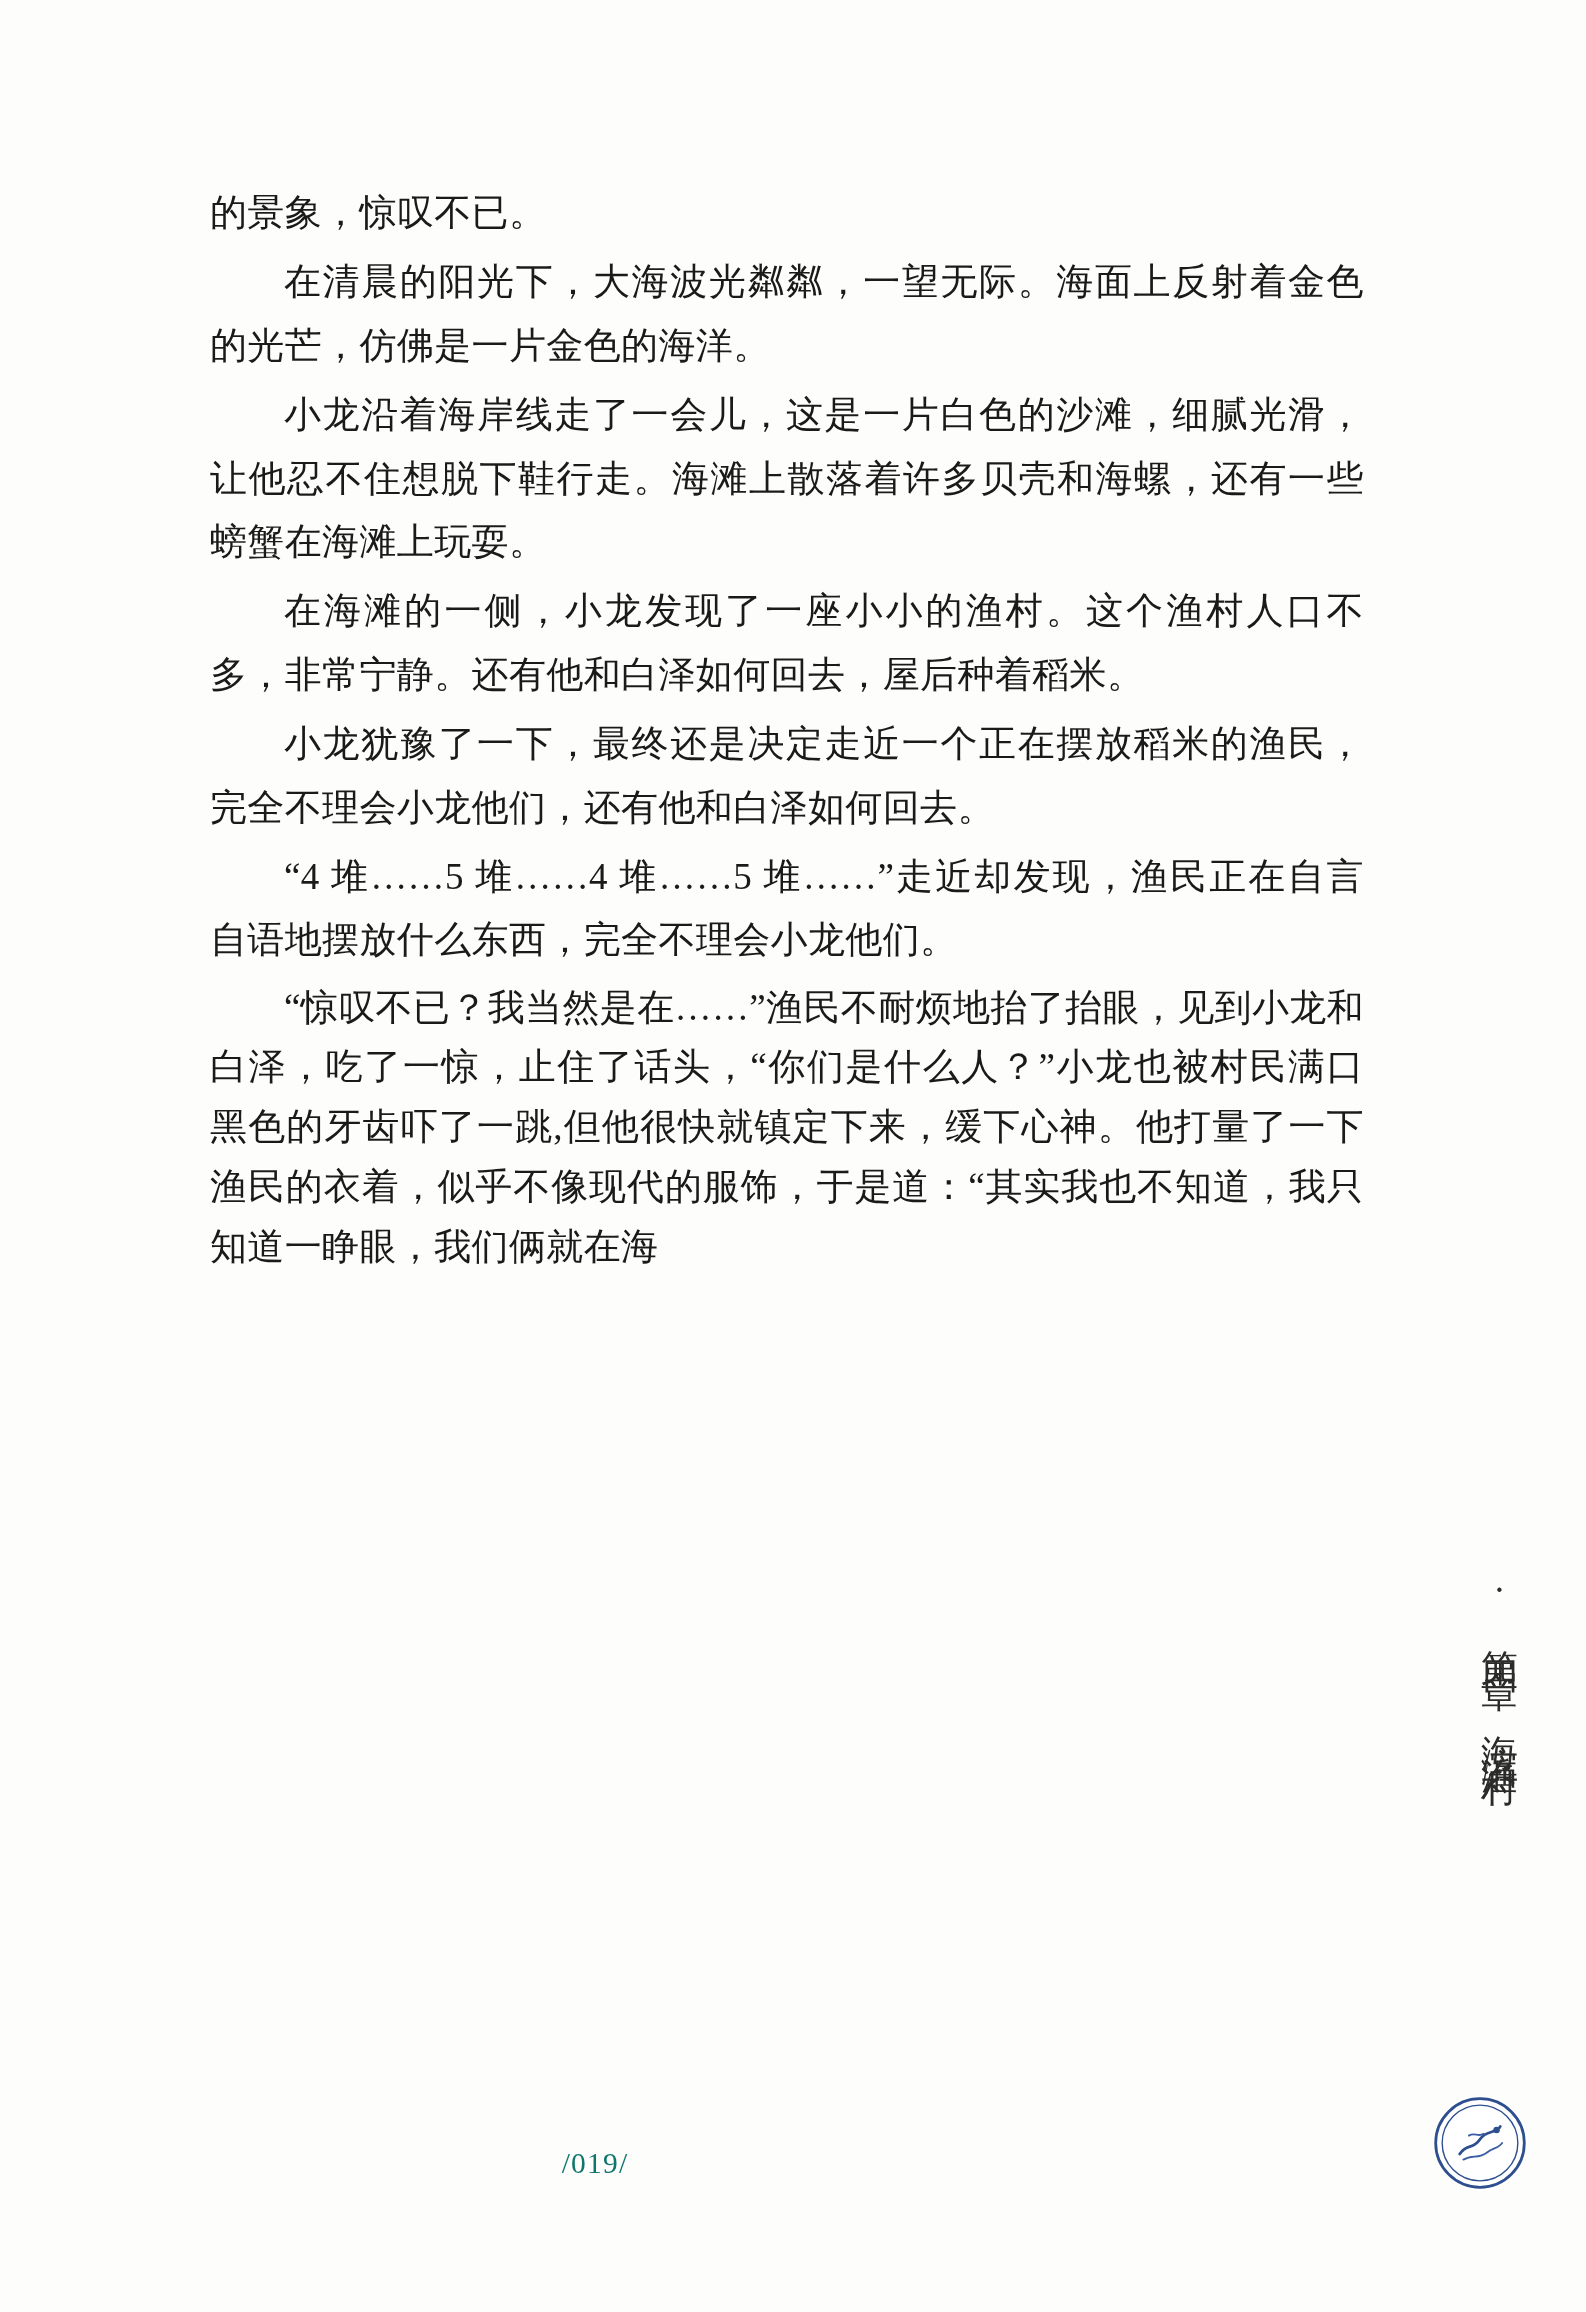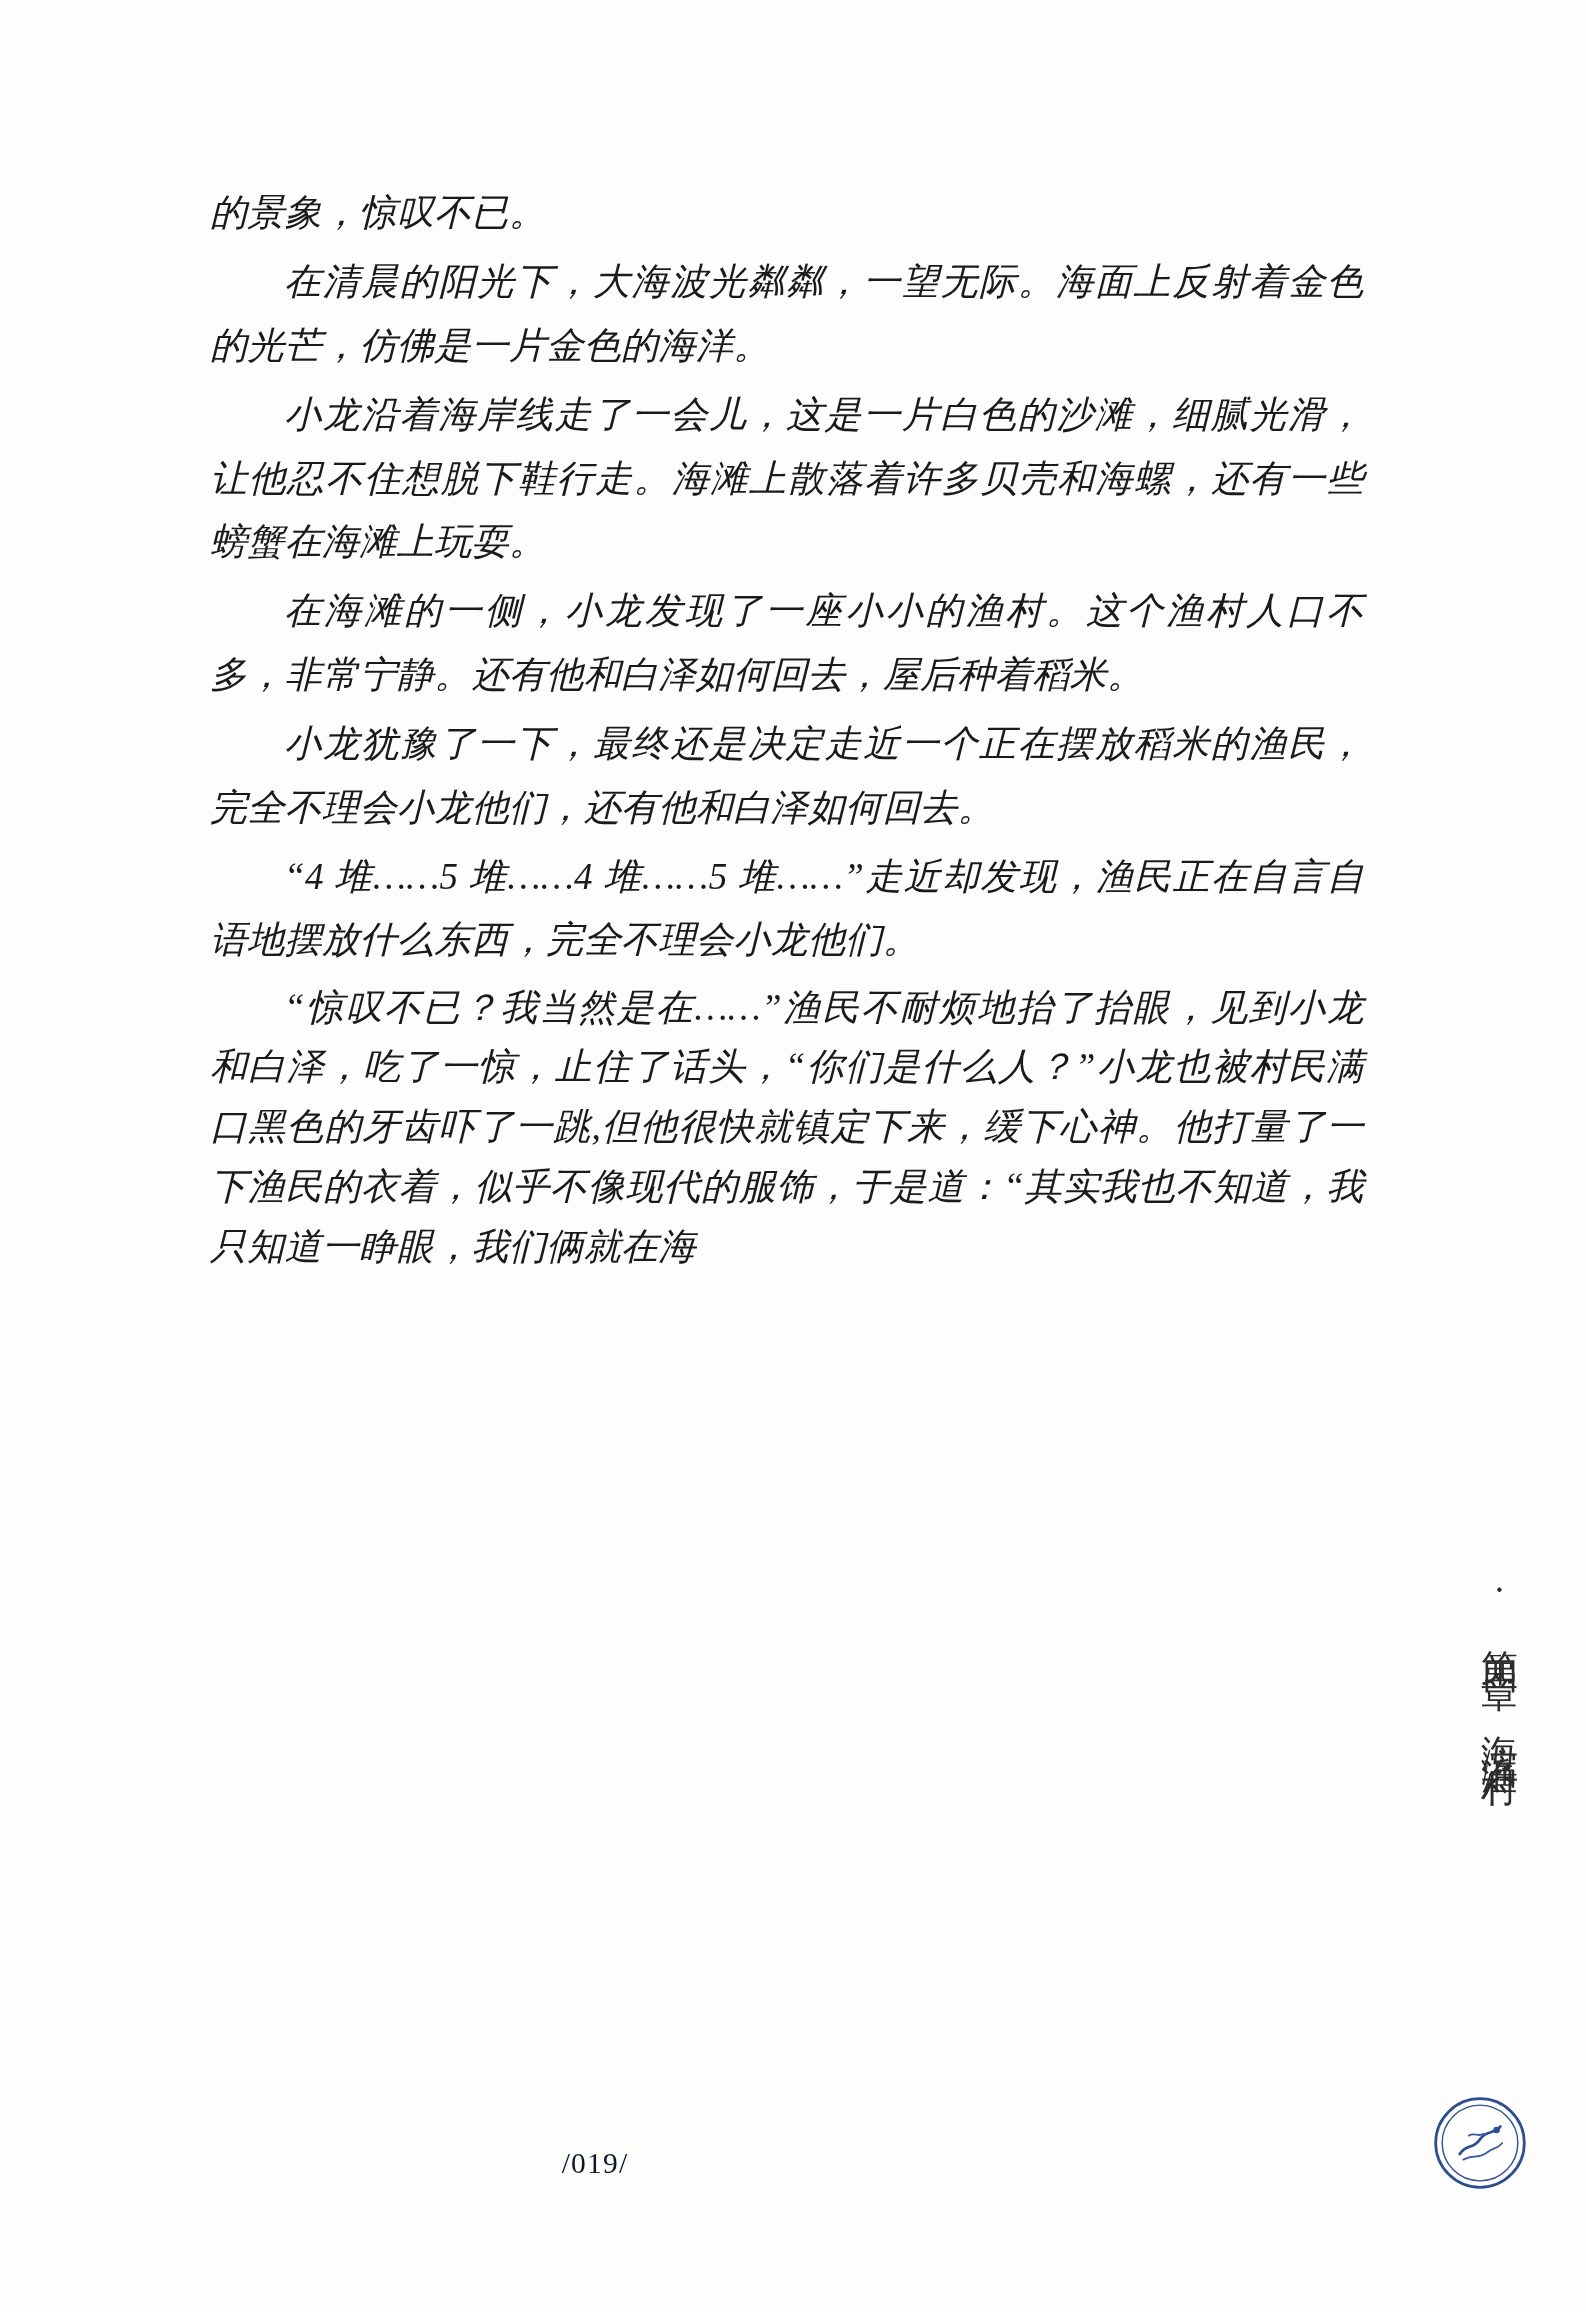--- a/index.html
+++ b/index.html
@@ -20,21 +20,20 @@
     position: absolute;
     inset: 0;
     background: #fdfdfb;
   }
 
   .text-column {
     position: absolute;
     left: 210px;
     top: 181px;
     width: 1154px;
-    font-style: italic;
   }
 
   .para {
     font-size: 37px;
     line-height: 1.72;
     letter-spacing: 0.01em;
     text-align: justify;
     text-justify: inter-character;
     margin: 0 0 5.5px 0;
     white-space: pre-wrap;
@@ -76,21 +75,21 @@
   }
   .seal svg { display: block; }
 
   .page-number {
     position: absolute;
     left: 0;
     right: 0;
     top: 2147px;
     text-align: center;
     font-size: 29.5px;
-    color: #0f172a;
+    color: #0f766e;
     font-family: "Liberation Serif", "DejaVu Serif", serif;
     letter-spacing: 0.04em;
   }
   .page-number-inner {
     display: inline-block;
     margin-left: -397px;
   }
 </style>
 </head>
 <body>

